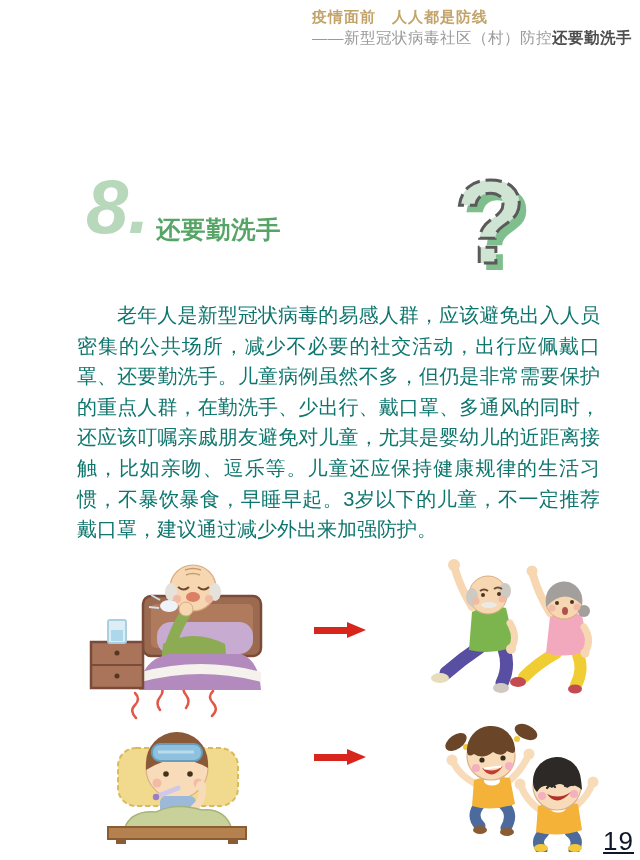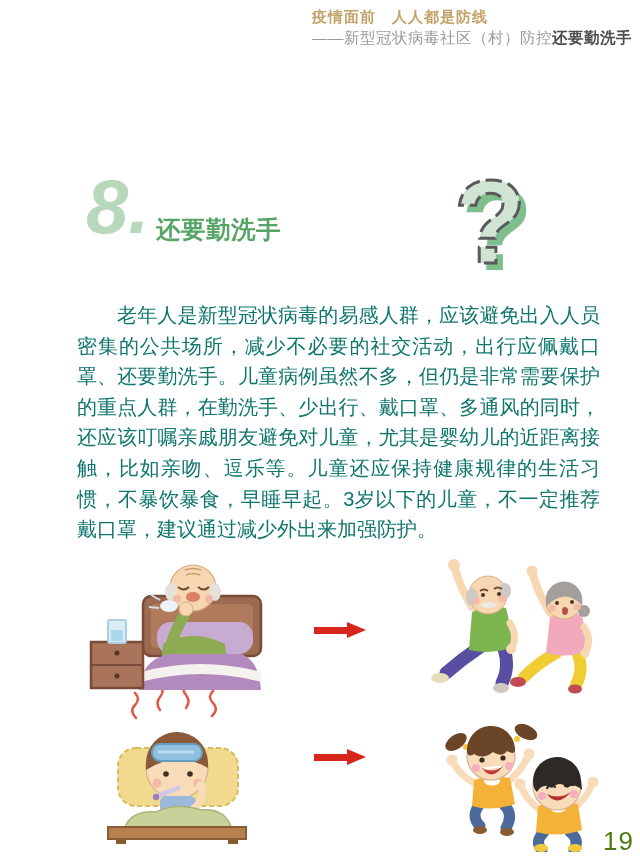--- a/index.html
+++ b/index.html
@@ -26,21 +26,21 @@
   
   .fig{display:block;}
   .cap{width:160px;text-align:center;color:#2f2f2f;font-size:18px;font-weight:600;
        letter-spacing:.5px;}
   .red-arrow{width:52px;height:16px;margin:7px auto 0;position:relative;}
   .red-arrow::before{content:"";position:absolute;left:0;top:4.5px;width:33px;height:7px;
        background:#d9261c;}
   .red-arrow::after{content:"";position:absolute;left:33px;top:0;width:0;height:0;
        border-top:8px solid transparent;border-bottom:8px solid transparent;
        border-left:19px solid #d9261c;}
-  .pagenum{top:826px;right:6px;font-size:26px;color:#4d7c0f;letter-spacing:1px;}
+  .pagenum{top:826px;right:6px;font-size:26px;color:#0f172a;letter-spacing:1px;text-decoration:underline;}
 </style>
 </head>
 <body>
 
 <div class="abs hdr">
   <div class="l1">疫情面前　人人都是防线</div>
   <div class="l2"><span>——新型冠状病毒社区（村）防控</span><b>还要勤洗手</b></div>
 </div>
 
 <div class="abs secnum">8.</div>

